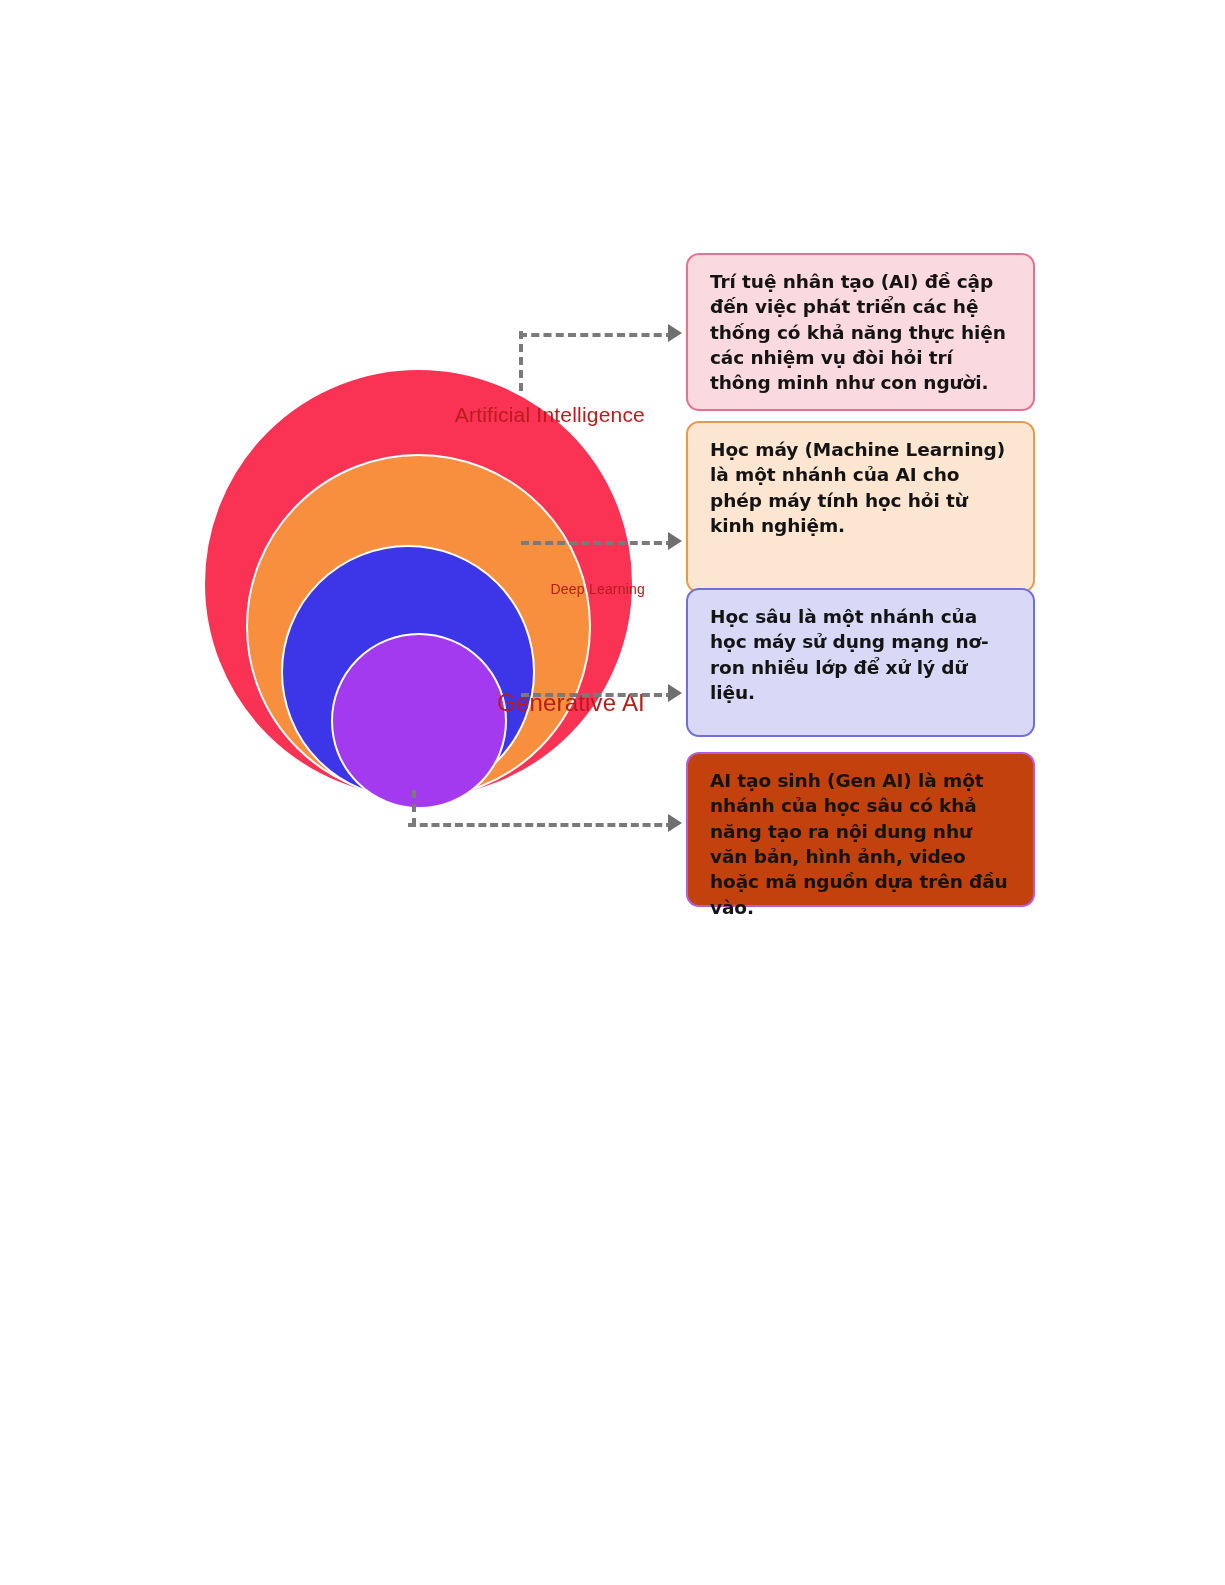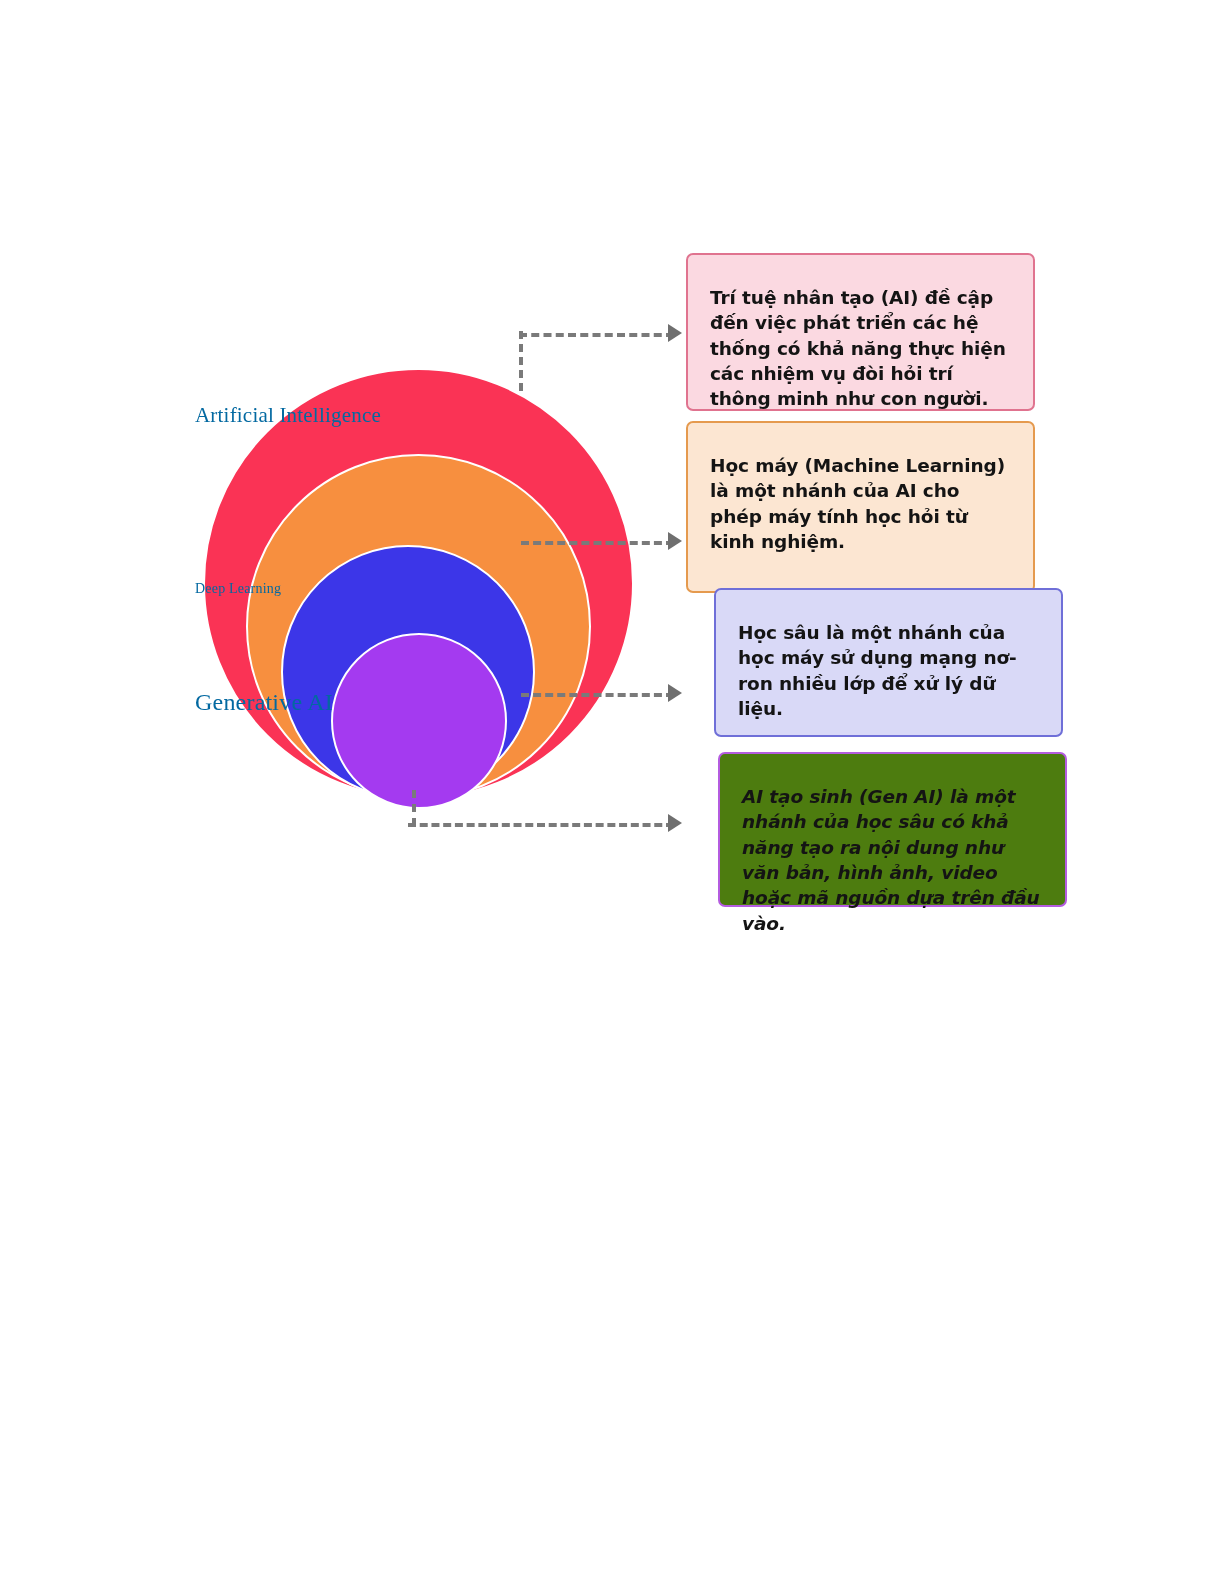--- a/index.html
+++ b/index.html
@@ -33,23 +33,23 @@
   }
   .ring {
     position: absolute;
     border-radius: 50%;
     box-sizing: border-box;
   }
   .ring-label {
     position: absolute;
     left: 0;
     width: 100%;
-    text-align: left;
-    color: #0369a1;
-    font-family: Liberation Serif, serif;
+    text-align: right;
+    color: #b91c1c;
+    font-family: Liberation Sans, sans-serif;
     font-weight: 400;
     letter-spacing: 0.2px;
     white-space: nowrap;
     pointer-events: none;
   }
 
   #ring-ai {
     left: 8px;
     top: 13px;
     width: 431px;
@@ -84,24 +84,24 @@
 
   #label-ai  { top: 48px;  font-size: 21px; }
   #label-ml  { top: 137px; font-size: 21px; }
   #label-dl  { top: 226px; font-size: 14px; }
   #label-gen { top: 334px; font-size: 24px; }
 
   
   .info-box {
     position: absolute;
     box-sizing: border-box;
-    border-radius: 7px;
+    border-radius: 13px;
     border-width: 2px;
     border-style: solid;
-    padding: 30px 18px 12px 22px;
+    padding: 14px 18px 12px 22px;
     font-family: "DejaVu Sans", "Liberation Sans", sans-serif;
     font-weight: bold;
     font-size: 18.5px;
     line-height: 1.37;
     color: #141414;
     letter-spacing: -0.1px;
   }
 
   #box-ai {
     left: 686px; top: 253px;
@@ -109,31 +109,30 @@
     background: #fbd9e1;
     border-color: #e0738f;
   }
   #box-ml {
     left: 686px; top: 421px;
     width: 349px; height: 172px;
     background: #fce6d2;
     border-color: #e59a4e;
   }
   #box-dl {
-    left: 714px; top: 588px;
+    left: 686px; top: 588px;
     width: 349px; height: 149px;
     background: #d9d9f7;
     border-color: #6f6fd8;
   }
   #box-gen {
-    left: 718px; top: 752px;
+    left: 686px; top: 752px;
     width: 349px; height: 155px;
-    background: #4d7c0f;
+    background: #c2410c;
     border-color: #b45ce0;
-    font-style: italic;
   }
 
   
   .connector {
     position: absolute;
     pointer-events: none;
   }
   .dash-h {
     position: absolute;
     height: 0;

